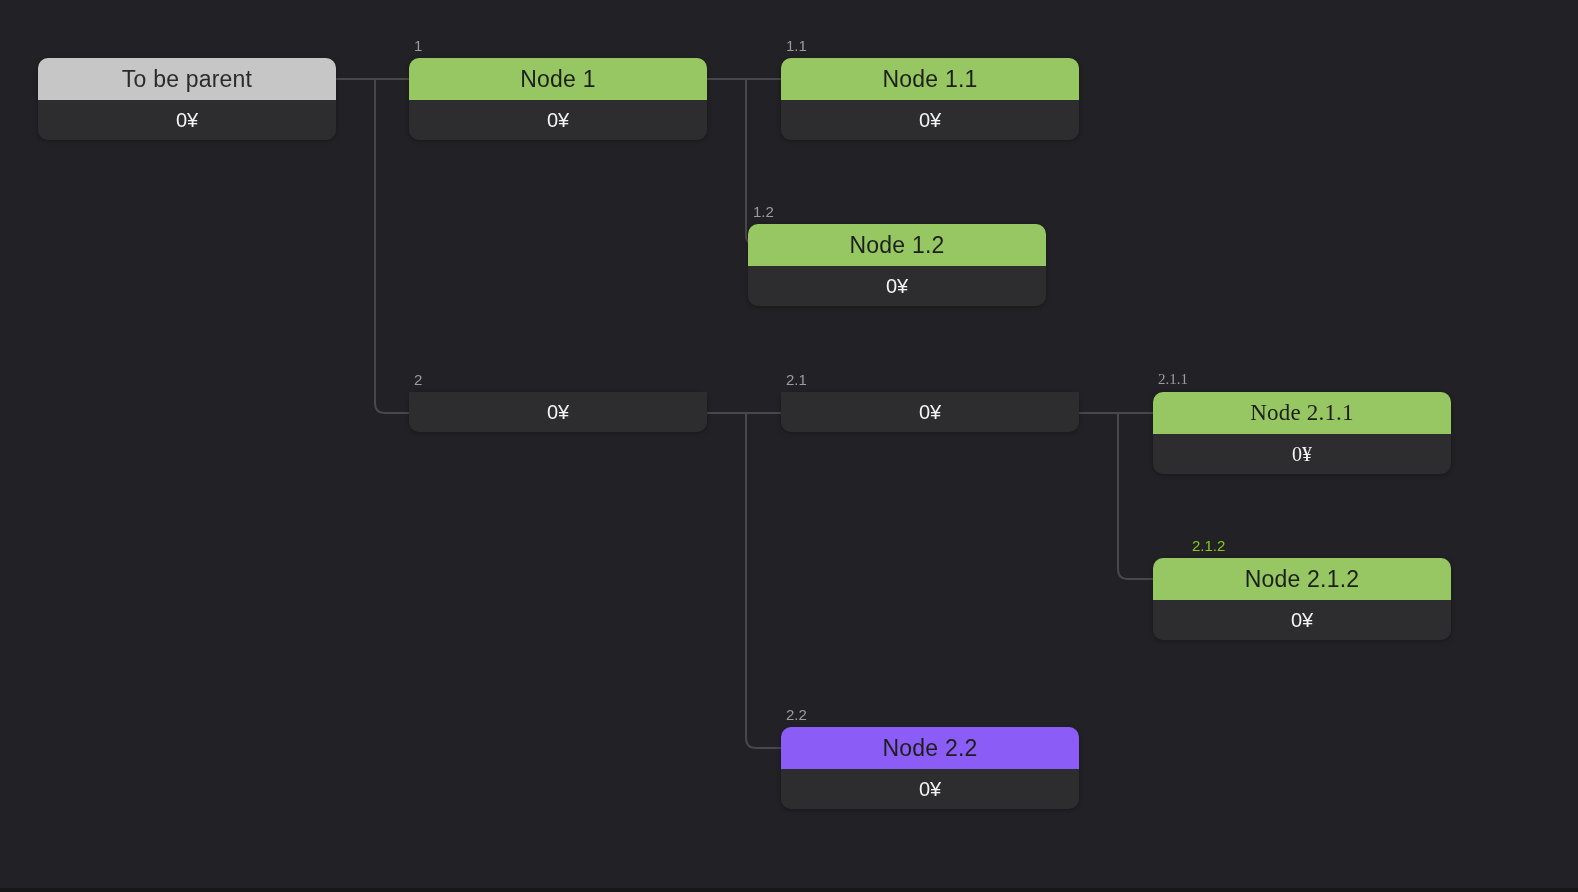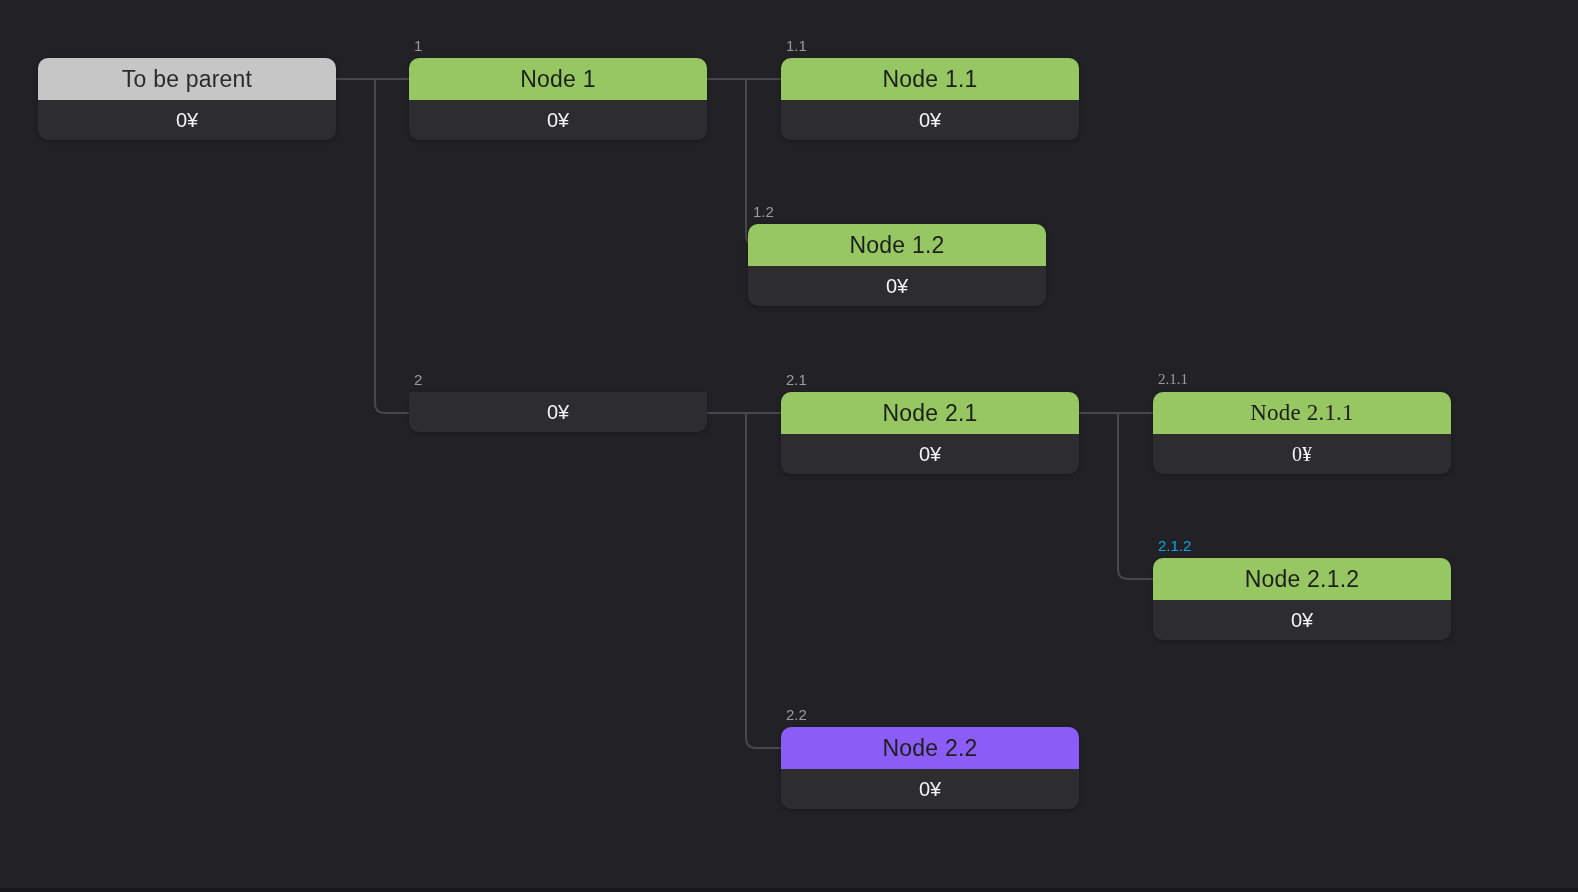--- a/index.html
+++ b/index.html
@@ -101,30 +101,29 @@
     <div class="edge-label" style="color: rgb(156, 156, 160);">1.2</div>
     <div class="node-header" style="height: 42px; background: rgb(150, 199, 99); color: rgb(29, 31, 26);">Node 1.2</div>
     <div class="node-body" style="height: 40px; background: rgb(45, 45, 48); color: rgb(244, 244, 246);">0¥</div>
   </div>
     <div class="node" style="left: 409px; top: 392px; width: 298px;">
     <div class="edge-label" style="color: rgb(156, 156, 160);">2</div>
     <div class="node-body" style="height: 40px; background: rgb(45, 45, 48); color: rgb(244, 244, 246);">0¥</div>
   </div>
     <div class="node" style="left: 781px; top: 392px; width: 298px;">
     <div class="edge-label" style="color: rgb(156, 156, 160);">2.1</div>
-    <div class="node-header" style="height: 42px; background: rgb(150, 199, 99); color: rgb(29, 31, 26);">Node 2.1</div>
     <div class="node-body" style="height: 40px; background: rgb(45, 45, 48); color: rgb(244, 244, 246);">0¥</div>
   </div>
     <div class="node" style="left: 1153px; top: 392px; width: 298px; font-family: Liberation Serif, serif;">
     <div class="edge-label" style="color: rgb(156, 156, 160);">2.1.1</div>
     <div class="node-header" style="height: 42px; background: rgb(150, 199, 99); color: rgb(29, 31, 26);">Node 2.1.1</div>
     <div class="node-body" style="height: 40px; background: rgb(45, 45, 48); color: rgb(244, 244, 246);">0¥</div>
   </div>
     <div class="node" style="left: 1153px; top: 558px; width: 298px;">
-    <div class="edge-label" style="color: #0ea5e9;">2.1.2</div>
+    <div class="edge-label" style="color: #84cc16; margin-left: 34px;">2.1.2</div>
     <div class="node-header" style="height: 42px; background: rgb(150, 199, 99); color: rgb(29, 31, 26);">Node 2.1.2</div>
     <div class="node-body" style="height: 40px; background: rgb(45, 45, 48); color: rgb(244, 244, 246);">0¥</div>
   </div>
     <div class="node" style="left: 781px; top: 727px; width: 298px;">
     <div class="edge-label" style="color: rgb(156, 156, 160);">2.2</div>
     <div class="node-header" style="height: 42px; background: #8b5cf6; color: rgb(29, 31, 26);">Node 2.2</div>
     <div class="node-body" style="height: 40px; background: rgb(45, 45, 48); color: rgb(244, 244, 246);">0¥</div>
   </div>
   </div>
 

